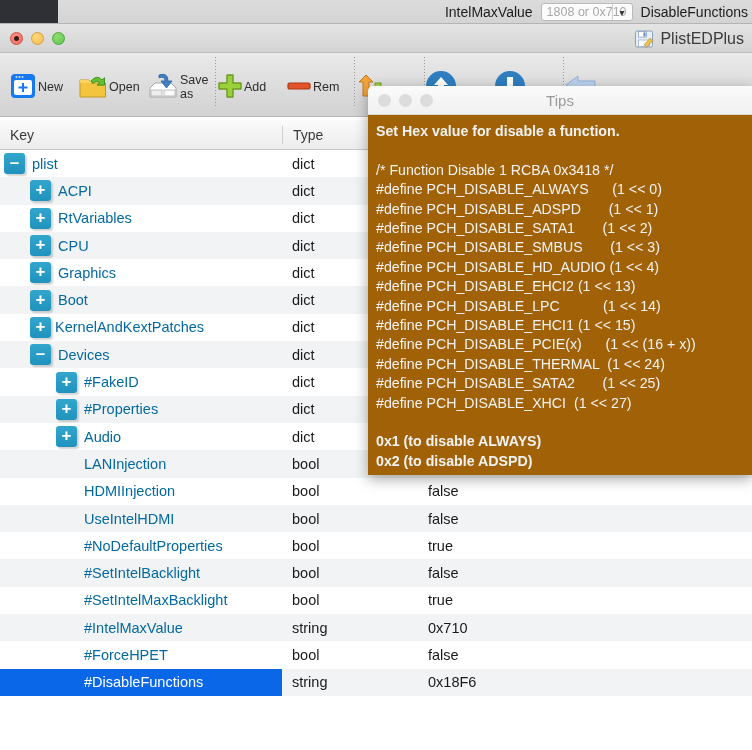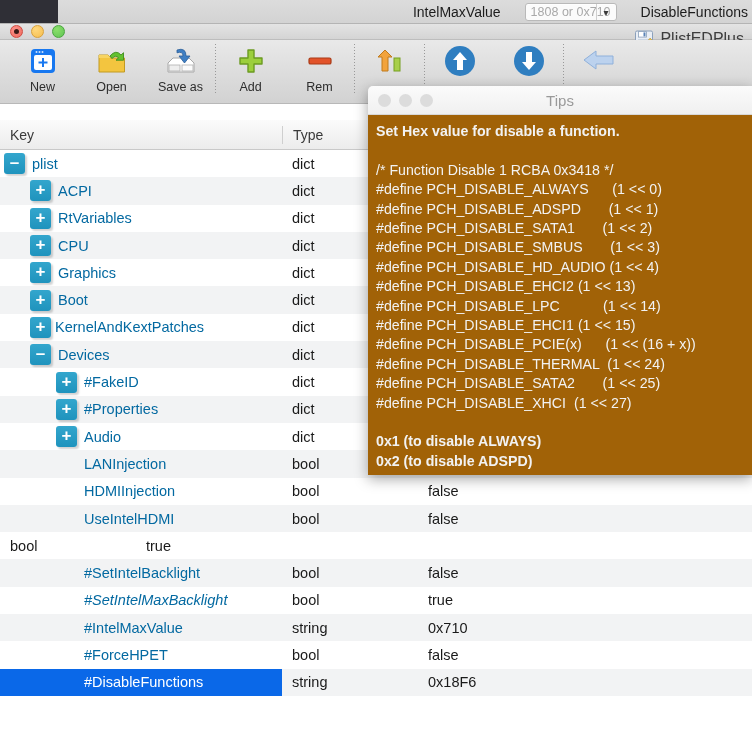--- a/index.html
+++ b/index.html
@@ -16,21 +16,21 @@
     position: absolute; left: 0; top: 0; width: 752px; height: 24px;
     background: linear-gradient(to bottom, #dcdcdc 0%, #d3d3d3 100%);
     border-bottom: 1px solid #b4b4b4;
   }
   .topstrip-dark {
     position: absolute; left: 0; top: 0; width: 58px; height: 23px;
     background: #2f2f36;
   }
   .topstrip-fields {
     position: absolute; right: 0; top: 0; height: 24px;
-    display: flex; align-items: center; gap: 24px; padding-right: 4px;
+    display: flex; align-items: center; gap: 8px; padding-right: 4px;
   }
   .tf-label { font-size: 14px; color: #1c1c1c; }
   .tf-combo {
     display: flex; align-items: center;
     height: 18px; width: 92px;
     background: #fbfbfb;
     border: 1px solid #b9b9b9;
     border-radius: 3px;
     box-shadow: 0 1px 0 rgba(255,255,255,.8) inset;
     position: relative;
@@ -46,21 +46,21 @@
     font-size: 10px; color: #3a3a3a;
   }
 
   
   .window {
     position: absolute; left: 0; top: 24px; width: 752px; height: 726px;
     background: #fff;
   }
   .titlebar {
     position: relative;
-    height: 16px;
+    height: 29px;
     background: linear-gradient(to bottom, #e4e4e4 0%, #d4d4d4 100%);
     border-bottom: 1px solid #bdbdbd;
     display: flex; align-items: center;
   }
   .traffic { display: flex; gap: 8px; padding-left: 10px; }
   .dot { width: 13px; height: 13px; border-radius: 50%; position: relative; }
   .dot.red    { background: radial-gradient(circle at 35% 30%, #ff9189, #ec6a5e); border: 1px solid #d14c42; }
   .dot.yellow { background: radial-gradient(circle at 35% 30%, #ffd87d, #f5bd4f); border: 1px solid #d9a13a; }
   .dot.green  { background: radial-gradient(circle at 35% 30%, #8ce06b, #61c454); border: 1px solid #4aa63e; }
   .dot.red::after {
@@ -81,21 +81,21 @@
   .toolbar {
     position: relative;
     height: 64px;
     background: linear-gradient(to bottom, #e9e9e9 0%, #dcdcdc 55%, #d2d2d2 100%);
     border-bottom: 1px solid #b8b8b8;
     display: flex; align-items: flex-start;
     padding-left: 8px;
   }
   .tb-item {
     width: 69px; height: 62px;
-    display: flex; flex-direction: column; align-items: center;
+    display: flex; flex-direction: row; align-items: center;
     justify-content: flex-start; padding-top: 4px;
   }
   .tb-item .glyph { height: 34px; display: flex; align-items: center; justify-content: center; }
   .tb-item .lbl { font-size: 12.5px; color: #2d2d2d; margin-top: 2px; }
   .tb-sep {
     width: 1px; height: 50px; margin-top: 4px;
     background-image: linear-gradient(to bottom, #999 50%, transparent 50%);
     background-size: 1px 3px;
   }
 
@@ -450,37 +450,42 @@
           <div class="row even">
             <div class="cell key">
               <div style="width: 56px; flex: 0 0 auto;"></div>
               <div style="width: 21px; flex: 0 0 auto;"></div>
               <span class="ktext" style="padding-left: 7px;">UseIntelHDMI</span>
             </div>
             <div class="cell type">bool</div>
             <div class="cell value">false</div>
           </div>
           <div class="row odd">
+            <div class="cell key">
+              <div style="width: 56px; flex: 0 0 auto;"></div>
+              <div style="width: 21px; flex: 0 0 auto;"></div>
+              <span class="ktext" style="padding-left: 7px;">#NoDefaultProperties</span>
+            </div>
             <div class="cell type">bool</div>
             <div class="cell value">true</div>
           </div>
           <div class="row even">
             <div class="cell key">
               <div style="width: 56px; flex: 0 0 auto;"></div>
               <div style="width: 21px; flex: 0 0 auto;"></div>
               <span class="ktext" style="padding-left: 7px;">#SetIntelBacklight</span>
             </div>
             <div class="cell type">bool</div>
             <div class="cell value">false</div>
           </div>
           <div class="row odd">
             <div class="cell key">
               <div style="width: 56px; flex: 0 0 auto;"></div>
               <div style="width: 21px; flex: 0 0 auto;"></div>
-              <span class="ktext" style="padding-left: 7px; font-style: italic;">#SetIntelMaxBacklight</span>
+              <span class="ktext" style="padding-left: 7px;">#SetIntelMaxBacklight</span>
             </div>
             <div class="cell type">bool</div>
             <div class="cell value">true</div>
           </div>
           <div class="row even">
             <div class="cell key">
               <div style="width: 56px; flex: 0 0 auto;"></div>
               <div style="width: 21px; flex: 0 0 auto;"></div>
               <span class="ktext" style="padding-left: 7px;">#IntelMaxValue</span>
             </div>

